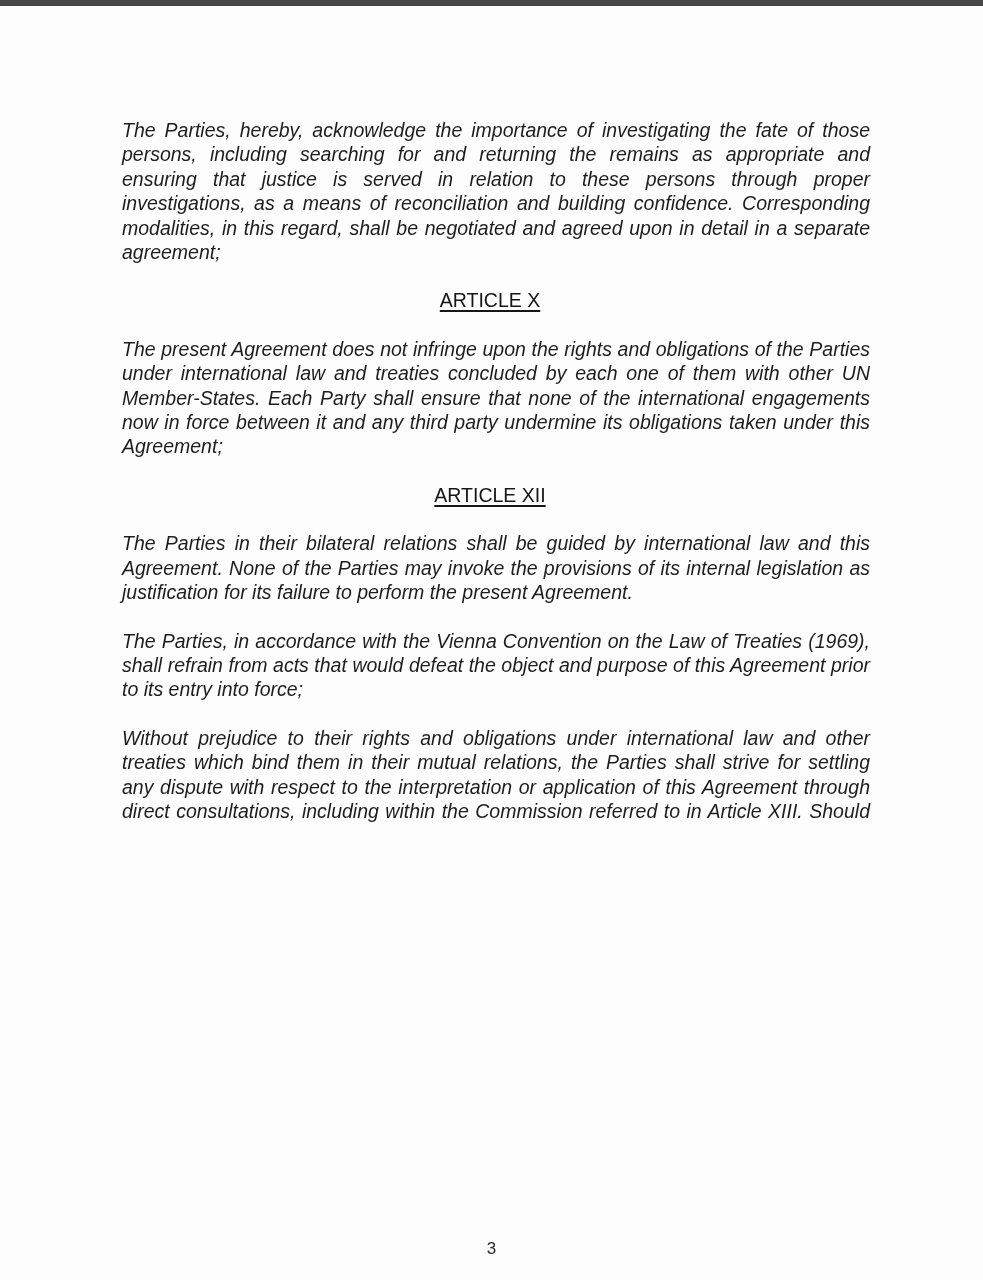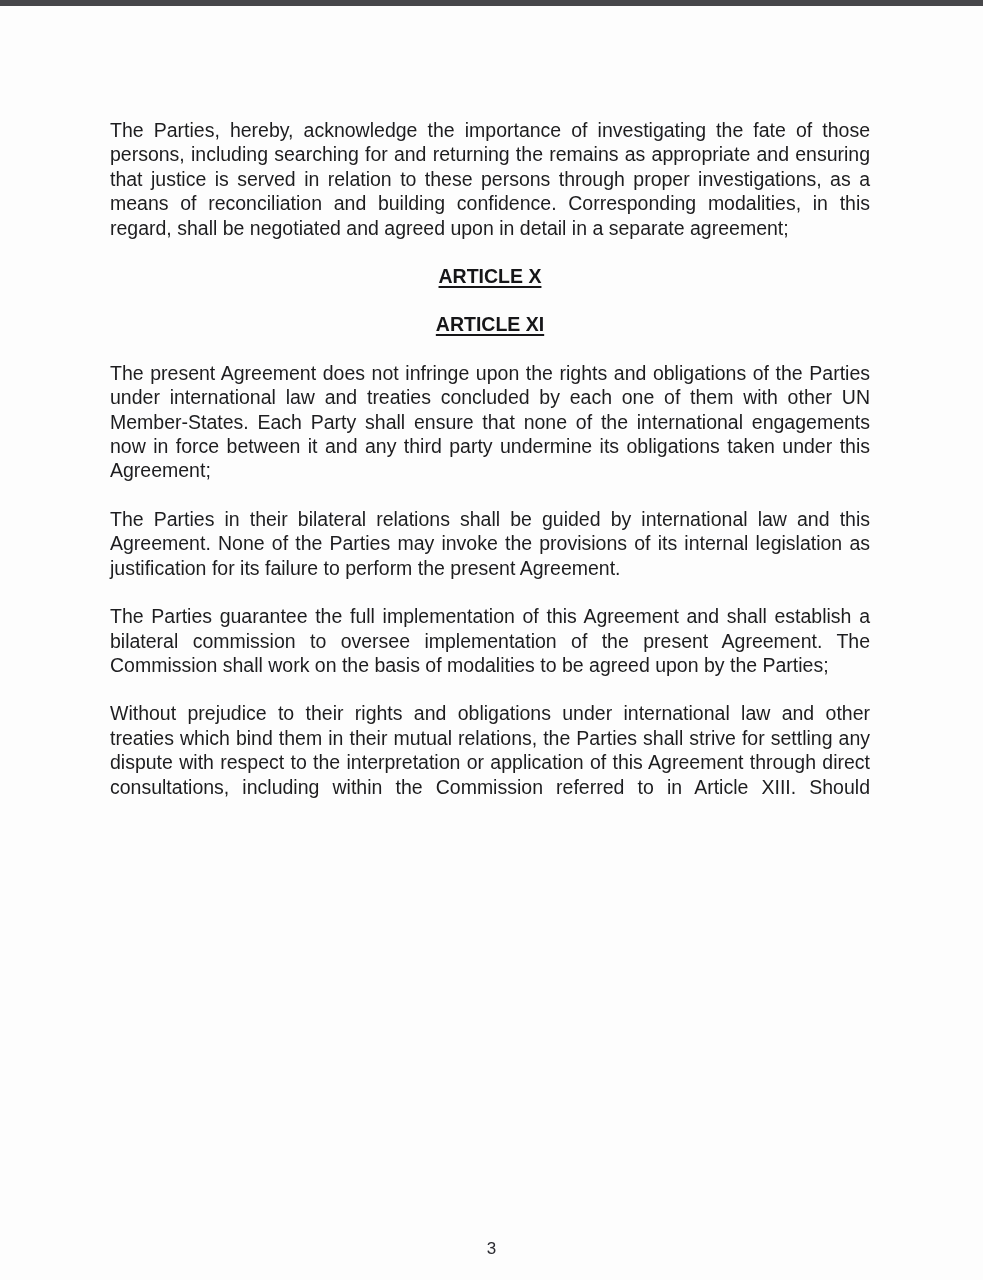--- a/index.html
+++ b/index.html
@@ -25,32 +25,33 @@
   .doc-content {
     position: absolute;
     left: 110px;
     top: 118px;
     width: 760px;
     font-size: 19.5px;
     line-height: 24.4px;
     color: #1d1d1f;
   }
   .doc-content p.para {
-    margin: 0 0 24px 0;
+    margin: 0 0 24px 12px;
     text-align: justify;
     text-justify: inter-word;
+    font-style: italic;
   }
   .doc-content p.para.continued {
     text-align-last: justify;
   }
   .doc-content h2.article-heading {
     margin: 0 0 24px 0;
     font-size: 19.5px;
     line-height: 24.4px;
-    font-weight: bold;
+    font-weight: normal;
     text-align: center;
     color: #161618;
   }
   .doc-content h2.article-heading .hd {
     text-decoration: underline;
     text-decoration-thickness: 2px;
     text-underline-offset: 3px;
   }
   .page-footer {
     position: absolute;
@@ -65,21 +66,21 @@
 </style>
 </head>
 <body>
 
 <div class="top-bar"></div>
 
 <main>
   <section class="doc-content" id="doc-blocks">
       <p class="para">The Parties, hereby, acknowledge the importance of investigating the fate of those persons, including searching for and returning the remains as appropriate and ensuring that justice is served in relation to these persons through proper investigations, as a means of reconciliation and building confidence. Corresponding modalities, in this regard, shall be negotiated and agreed upon in detail in a separate agreement;</p>
       <h2 class="article-heading"><span class="hd">ARTICLE X</span></h2>
-      <h2 class="article-heading"><span class="hd">ARTICLE XI</span></h2>
       <p class="para">The present Agreement does not infringe upon the rights and obligations of the Parties under international law and treaties concluded by each one of them with other UN Member-States. Each Party shall ensure that none of the international engagements now in force between it and any third party undermine its obligations taken under this Agreement;</p>
+      <h2 class="article-heading"><span class="hd">ARTICLE XII</span></h2>
       <p class="para">The Parties in their bilateral relations shall be guided by international law and this Agreement. None of the Parties may invoke the provisions of its internal legislation as justification for its failure to perform the present Agreement.</p>
-      <p class="para">The Parties guarantee the full implementation of this Agreement and shall establish a bilateral commission to oversee implementation of the present Agreement. The Commission shall work on the basis of modalities to be agreed upon by the Parties;</p>
+      <p class="para">The Parties, in accordance with the Vienna Convention on the Law of Treaties (1969), shall refrain from acts that would defeat the object and purpose of this Agreement prior to its entry into force;</p>
       <p class="para continued">Without prejudice to their rights and obligations under international law and other treaties which bind them in their mutual relations, the Parties shall strive for settling any dispute with respect to the interpretation or application of this Agreement through direct consultations, including within the Commission referred to in Article XIII. Should</p>
     </section>
 </main>
 
 <div class="page-footer">3</div>
 
 </body></html>

